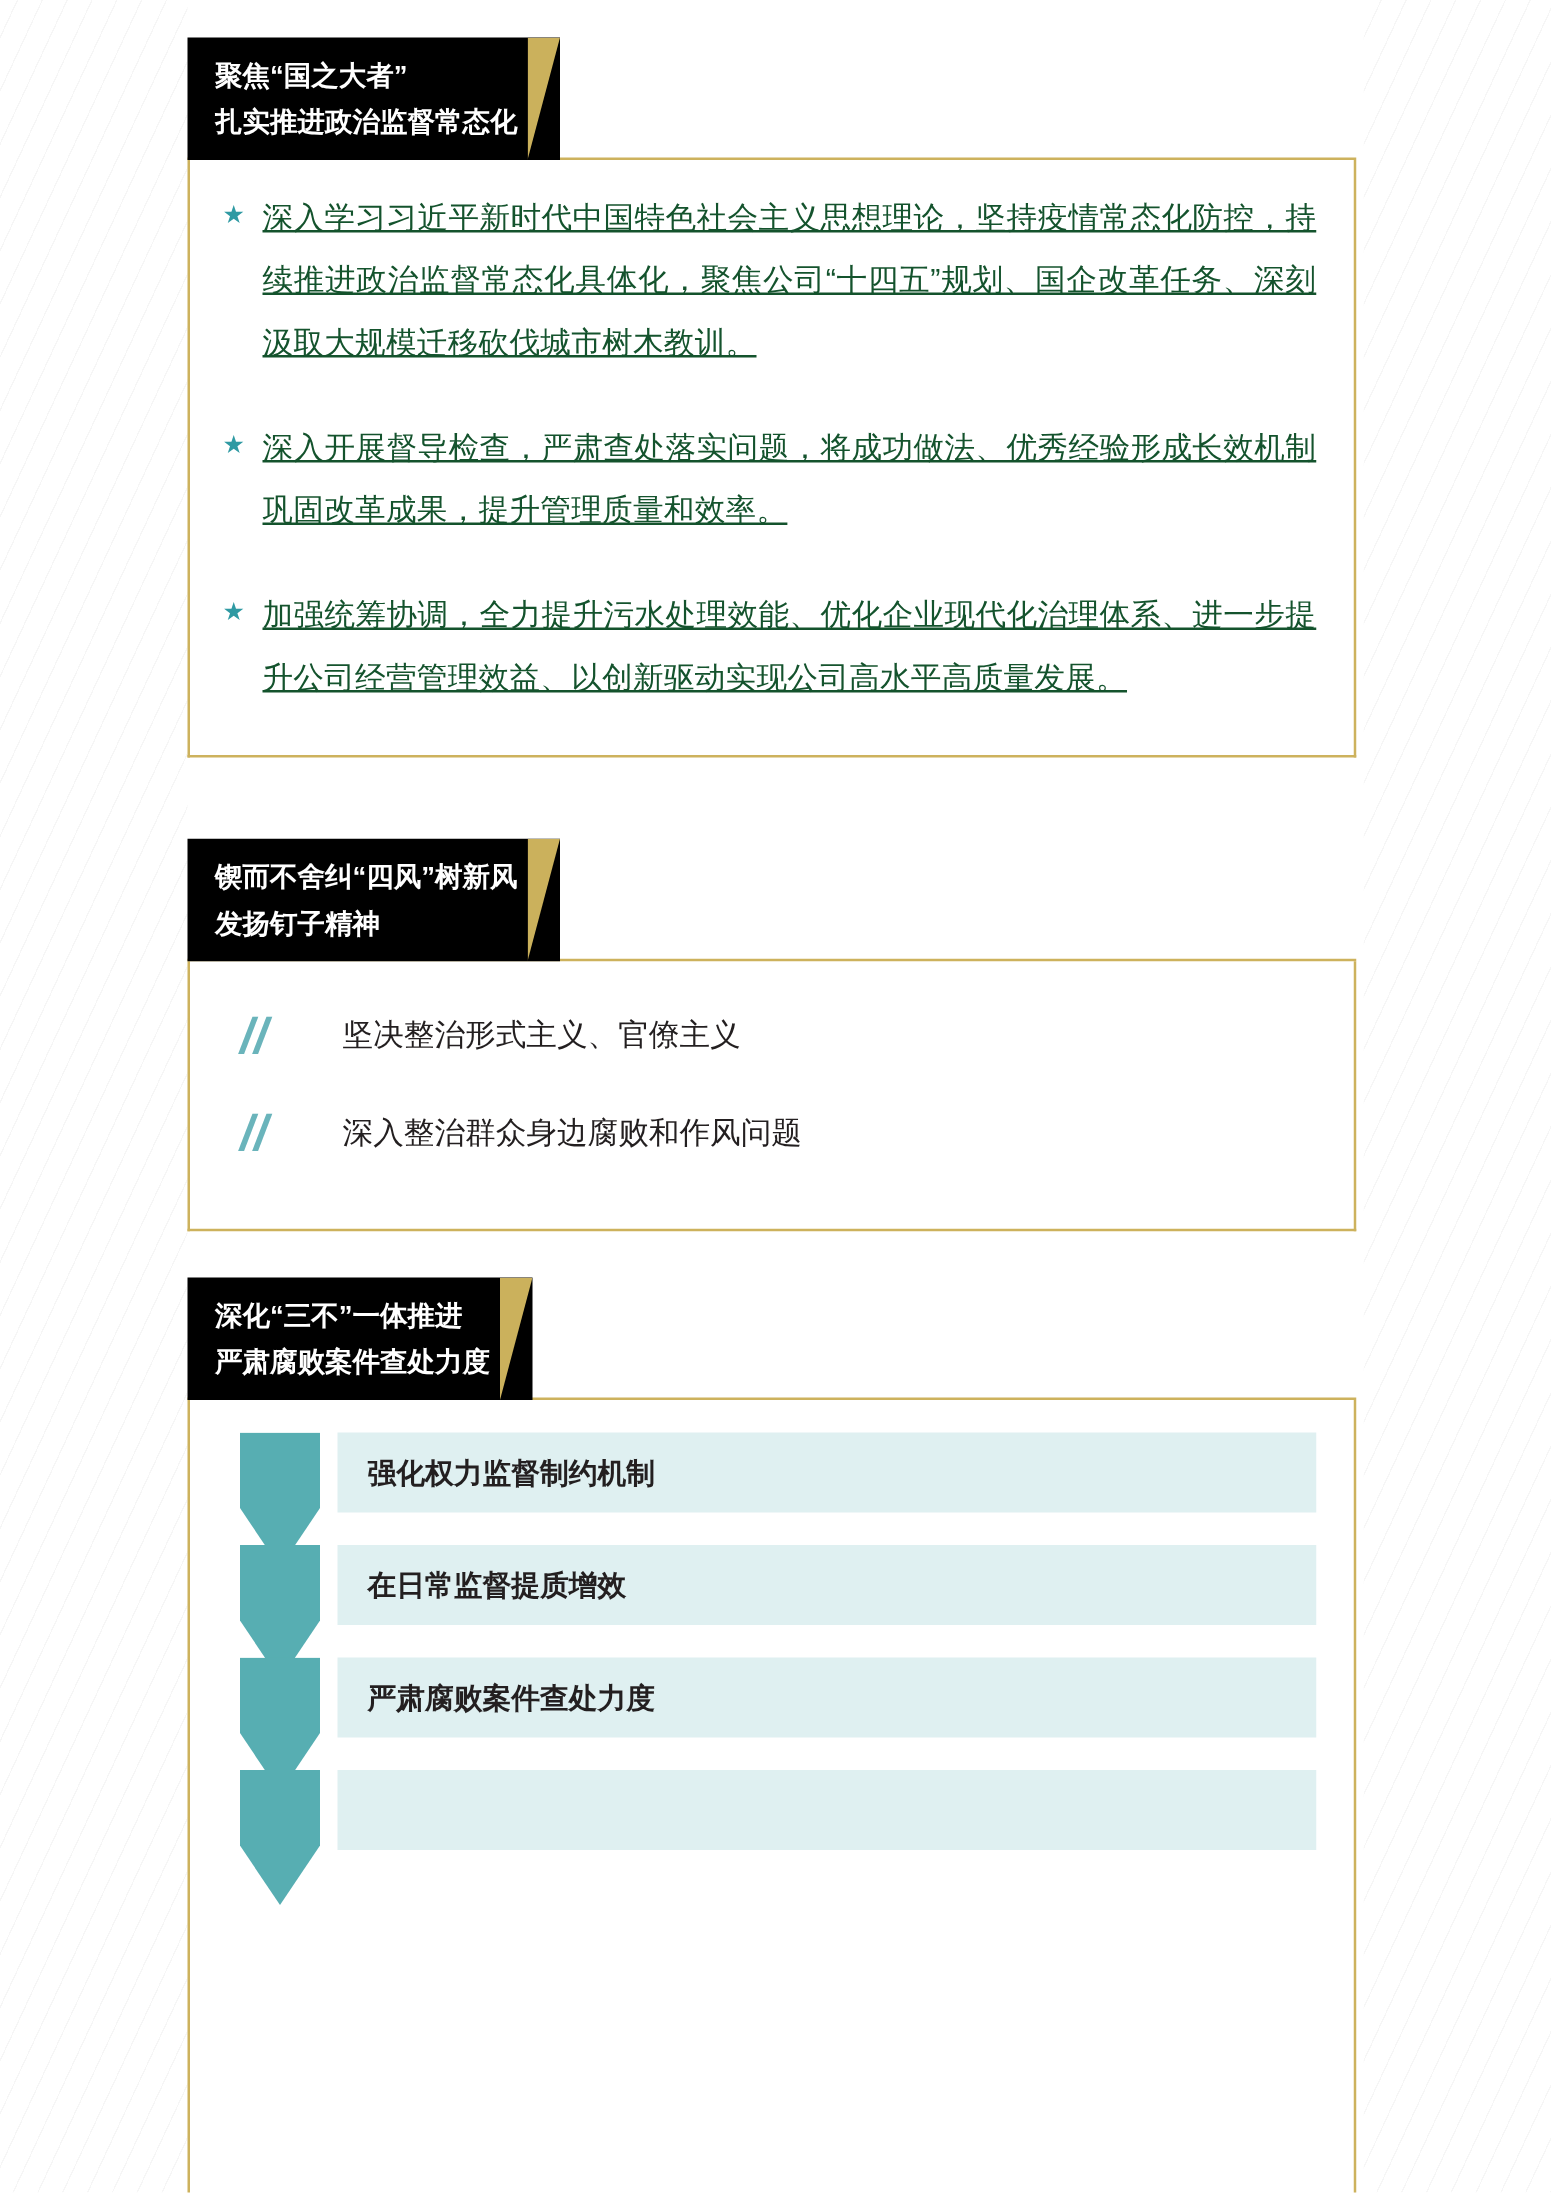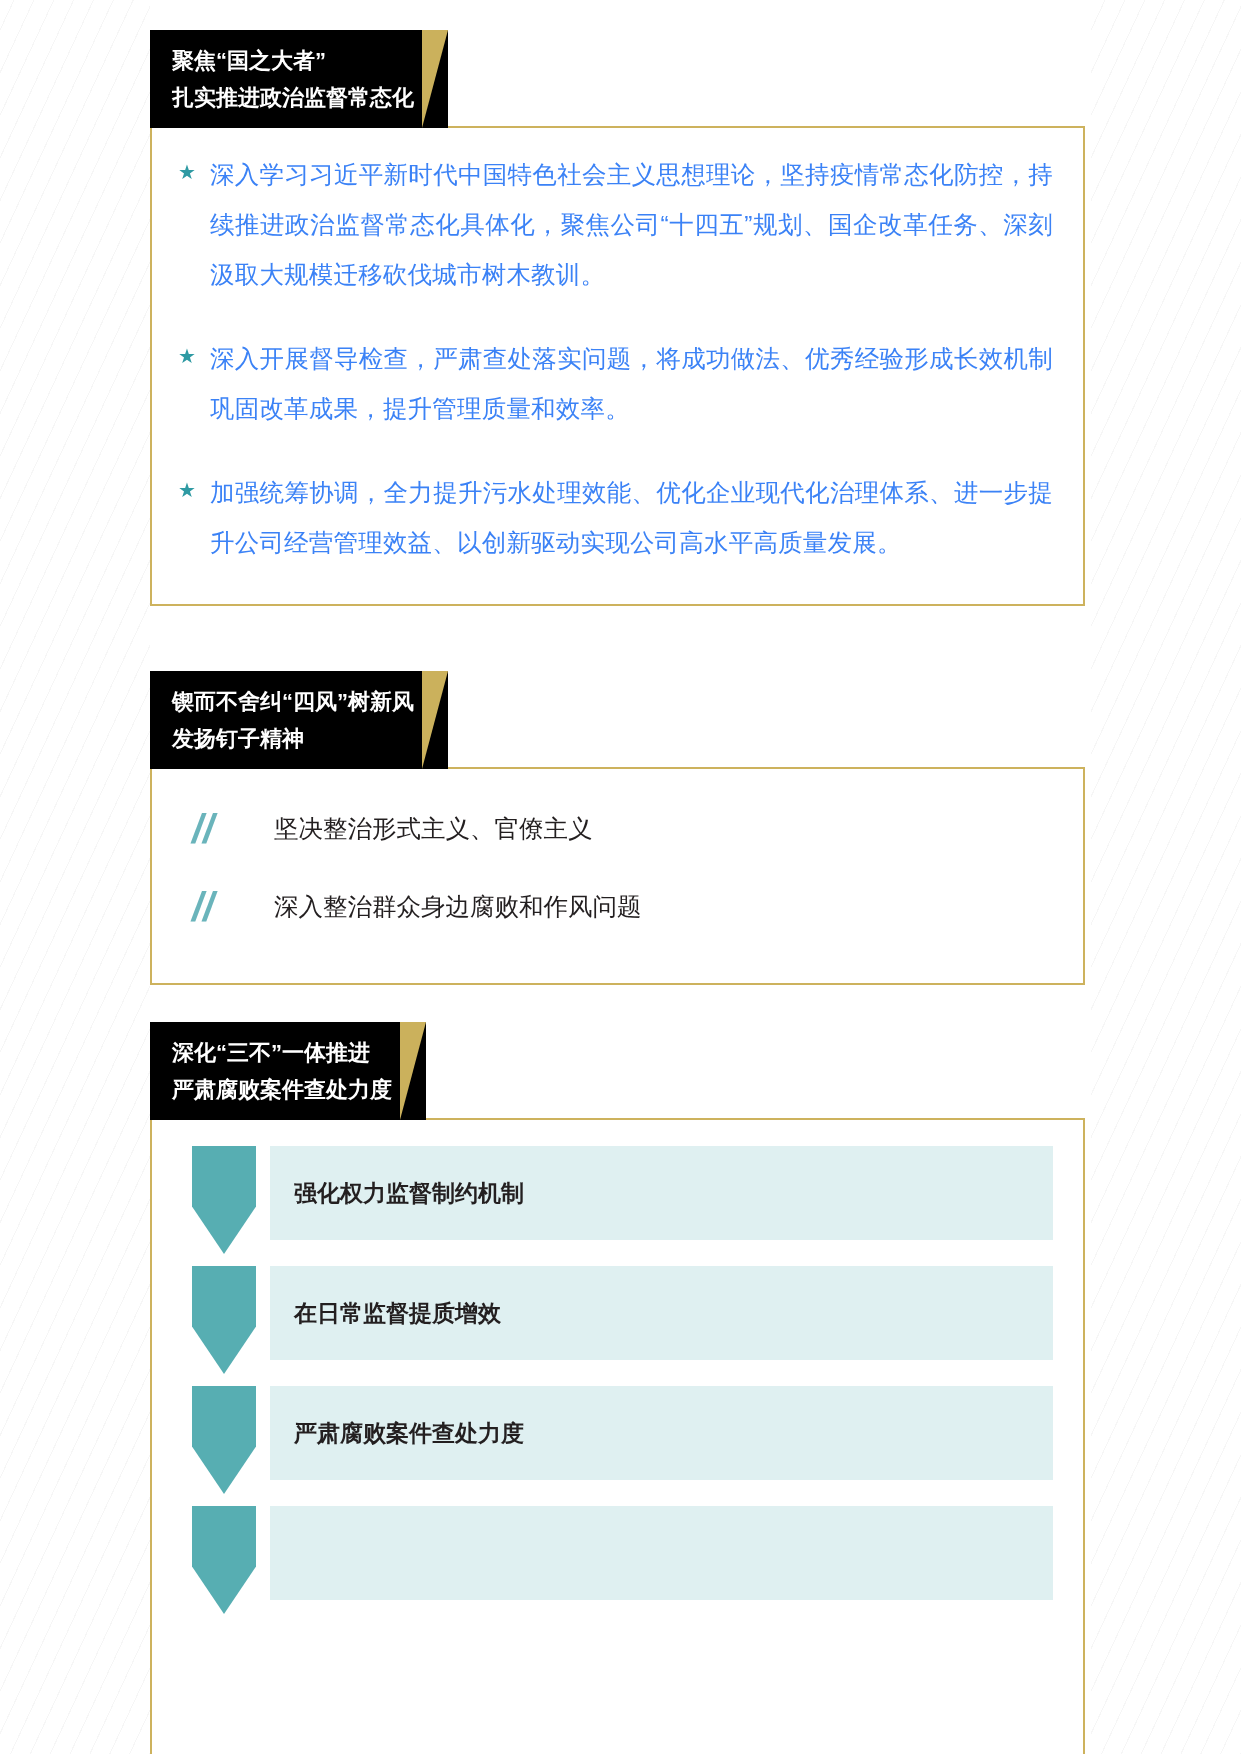--- a/index.html
+++ b/index.html
@@ -110,23 +110,24 @@
   .star-icon {
     color: #2f9aa3;
     font-size: 20px;
     line-height: 44px;
     flex: 0 0 32px;
     text-align: left;
   }
   .star-text {
     font-size: 24.5px;
     line-height: 50px;
-    color: #3b82f6;
+    color: #14532d;
     text-align: justify;
     letter-spacing: 0.2px;
+    text-decoration: underline;
   }
 
   
   #sec2 { top: 683px; }
   #sec2 .section-body {
     padding: 38px 30px 44px 26px;
     min-height: 216px;
   }
   .quote-item {
     display: flex;
@@ -154,21 +155,21 @@
   #sec3 { top: 1034px; }
   #sec3 .section-body {
     padding: 26px 30px 0 26px;
     border-bottom: none;
     height: 658px;
     overflow: hidden;
   }
   .chev-row {
     display: flex;
     align-items: stretch;
-    height: 94px;
+    height: 64px;
     margin-bottom: 26px;
   }
   .chev-arrow {
     flex: 0 0 92px;
     position: relative;
   }
   .chev-arrow .shape {
     position: absolute;
     left: 14px;
     top: 0;

